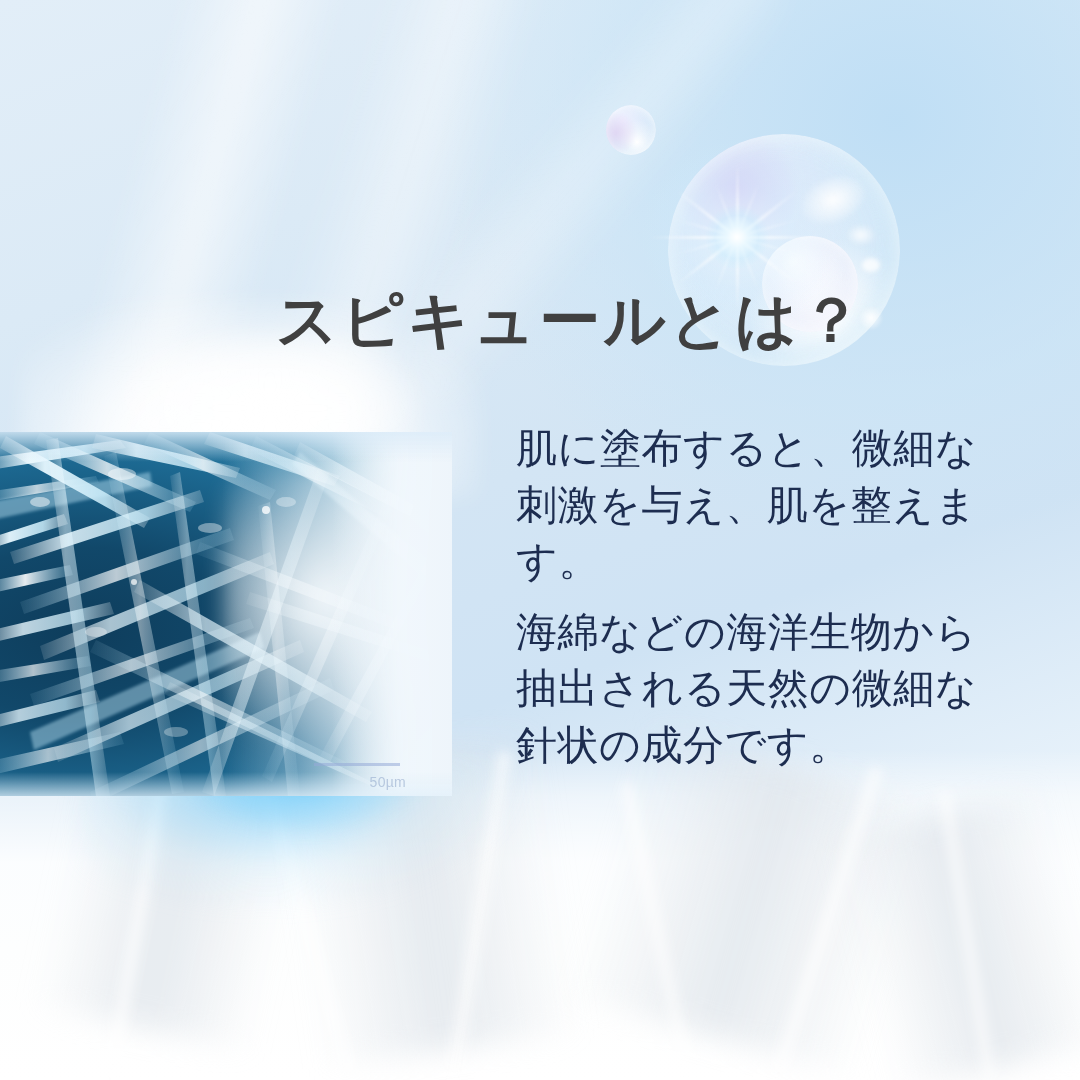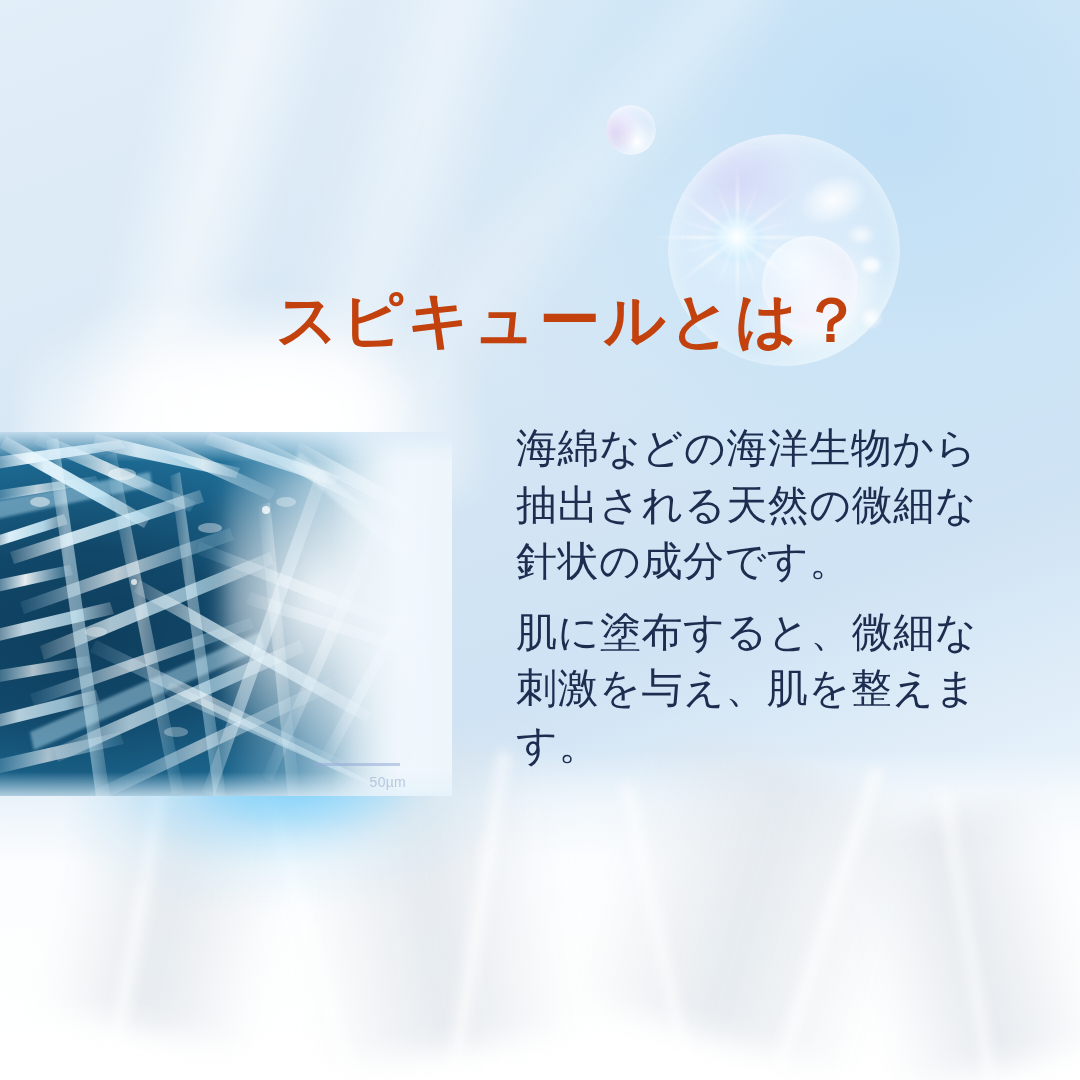--- a/index.html
+++ b/index.html
@@ -125,21 +125,21 @@
   .sp-d5{width:126px;height:2px;margin:-1px 0 0 -63px;transform:rotate(16deg);opacity:.7;}
   .sp-d6{width:126px;height:2px;margin:-1px 0 0 -63px;transform:rotate(-16deg);opacity:.7;}
   .sp-glow{position:absolute;left:50%;top:50%;width:210px;height:210px;margin:-105px 0 0 -105px;border-radius:50%;
     background:radial-gradient(circle, rgba(232,248,255,.55) 0%, rgba(210,238,253,.25) 36%, rgba(255,255,255,0) 66%);}
 
   
   .title{
     position:absolute;left:276px;top:246px;
     font-family:"Liberation Serif", serif;
     font-size:61px;line-height:1.12;letter-spacing:.055em;
-    color:#c2410c;white-space:nowrap;z-index:6;
+    color:#404040;white-space:nowrap;z-index:6;
   }
 
   
   .photo{
     position:absolute;left:0;top:432px;width:452px;height:364px;overflow:hidden;
   }
   .photo-bg{position:absolute;inset:0;background:
       radial-gradient(ellipse at 18% 55%, #0e3d5c 0%, #11486a 30%, #1d6a93 62%, #3f93b9 86%, #7dbedc 100%);}
   .photo-svg{position:absolute;inset:0;}
   .photo-fadeR{position:absolute;right:0;top:0;width:230px;height:100%;
@@ -303,17 +303,17 @@
     <div class="photo-glowR"></div>
     <div class="photo-fadeR"></div>
     <div class="photo-fadeR2"></div>
     <div class="photo-topfade"></div>
     <div class="photo-botfade"></div>
     <div class="scalebar"></div>
     <div class="scalelabel">50µm</div>
   </div>
 
   <div class="body-text">
+    <p class="para">肌に塗布すると、微細な刺激を与え、肌を整えます。</p>
     <p class="para">海綿などの海洋生物から抽出される天然の微細な針状の成分です。</p>
-    <p class="para">肌に塗布すると、微細な刺激を与え、肌を整えます。</p>
   </div>
 
 </div>
 
 </body></html>

